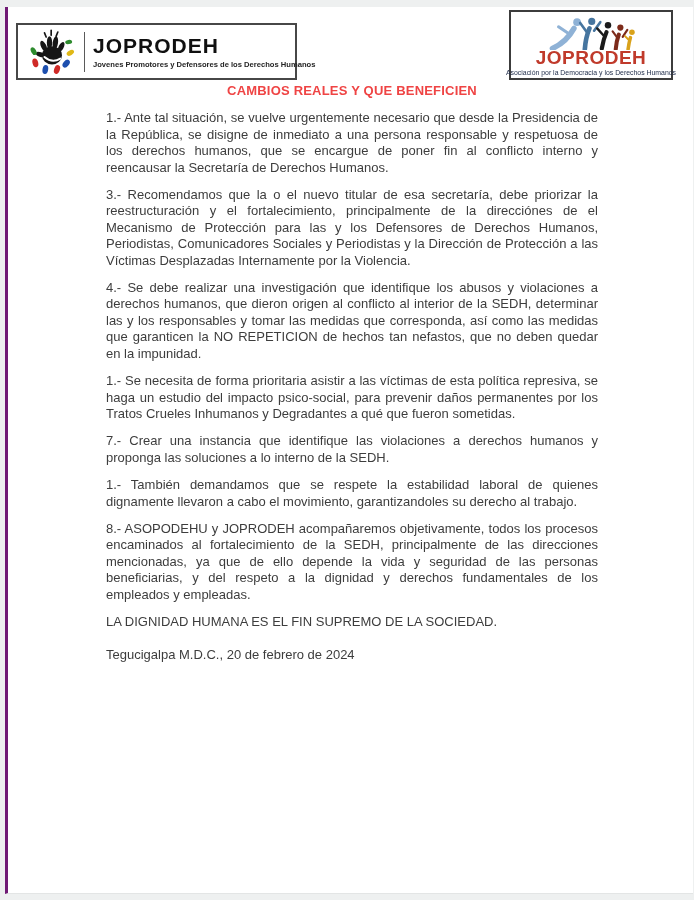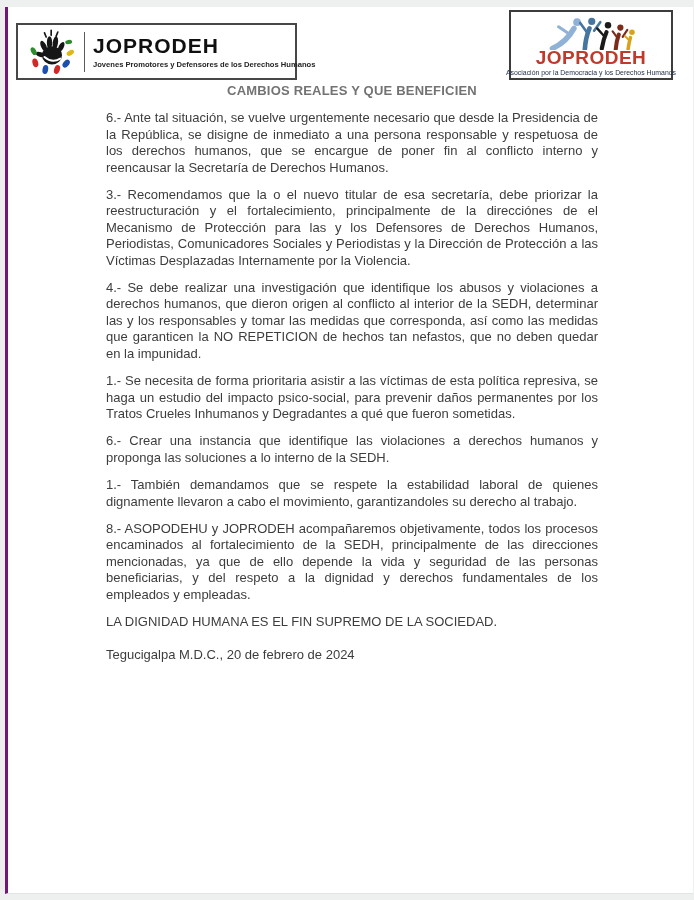--- a/index.html
+++ b/index.html
@@ -85,21 +85,21 @@
   
   .doc-content {
     padding: 76px 95px 0 98px;
     color: #3d3d3d;
     font-size: 13px;
     line-height: 16.4px;
   }
   .doc-title {
     text-align: center;
     font-weight: bold;
-    color: #737373;
+    color: #ef4444;
     font-size: 13px;
     letter-spacing: 0.2px;
     margin-bottom: 11px;
   }
   .doc-content p { text-align: justify; margin-bottom: 11px; }
   .doc-closing { text-align: left; margin-top: 0; }
   .doc-dateline { text-align: right; margin-top: 17px; }
 </style>
 </head>
 <body>
@@ -161,24 +161,24 @@
         <circle cx="113" cy="21" r="3.6" fill="#d9a21b"></circle>
         <path d="M110 32 L104 26" fill="none" stroke="#d9a21b" stroke-width="2.6" stroke-linecap="round"></path>
       </svg>
     </div>
     <div class="asopodehu-name">JOPRODEH</div>
     <div class="asopodehu-tagline">Asociación por la Democracia y los Derechos Humanos</div>
   </div>
 
   <div class="doc-content">
     <div class="doc-title">CAMBIOS REALES Y QUE BENEFICIEN</div>
-    <p>6.- Ante tal situación, se vuelve urgentemente necesario que desde la Presidencia de la República, se disigne de inmediato a una persona responsable y respetuosa de los derechos humanos, que se encargue de poner fin al conflicto interno y reencausar la Secretaría de Derechos Humanos.</p>
+    <p>1.- Ante tal situación, se vuelve urgentemente necesario que desde la Presidencia de la República, se disigne de inmediato a una persona responsable y respetuosa de los derechos humanos, que se encargue de poner fin al conflicto interno y reencausar la Secretaría de Derechos Humanos.</p>
     <p>3.- Recomendamos que la o el nuevo titular de esa secretaría, debe priorizar la reestructuración y el fortalecimiento, principalmente de la direcciónes de el Mecanismo de Protección para las y los Defensores de Derechos Humanos, Periodistas, Comunicadores Sociales y Periodistas y la Dirección de Protección a las Víctimas Desplazadas Internamente por la Violencia.</p>
     <p>4.- Se debe realizar una investigación que identifique los abusos y violaciones a derechos humanos, que dieron origen al conflicto al interior de la SEDH, determinar las y los responsables y tomar las medidas que corresponda, así como las medidas que garanticen la NO REPETICION de hechos tan nefastos, que no deben quedar en la impunidad.</p>
     <p>1.- Se necesita de forma prioritaria asistir a las víctimas de esta política represiva, se haga un estudio del impacto psico-social, para prevenir daños permanentes por los Tratos Crueles Inhumanos y Degradantes a qué que fueron sometidas.</p>
-    <p>6.- Crear una instancia que identifique las violaciones a derechos humanos y proponga las soluciones a lo interno de la SEDH.</p>
+    <p>7.- Crear una instancia que identifique las violaciones a derechos humanos y proponga las soluciones a lo interno de la SEDH.</p>
     <p>1.- También demandamos que se respete la estabilidad laboral de quienes dignamente llevaron a cabo el movimiento, garantizandoles su derecho al trabajo.</p>
     <p>8.- ASOPODEHU y JOPRODEH acompañaremos objetivamente, todos los procesos encaminados al fortalecimiento de la SEDH, principalmente de las direcciones mencionadas, ya que de ello depende la vida y seguridad de las personas beneficiarias, y del respeto a la dignidad y derechos fundamentales de los empleados y empleadas.</p>
     <p class="doc-closing">LA DIGNIDAD HUMANA ES EL FIN SUPREMO DE LA SOCIEDAD.</p>
     <p class="doc-dateline">Tegucigalpa M.D.C., 20 de febrero de 2024</p>
   </div>
 
 </div>
 
 </body></html>

